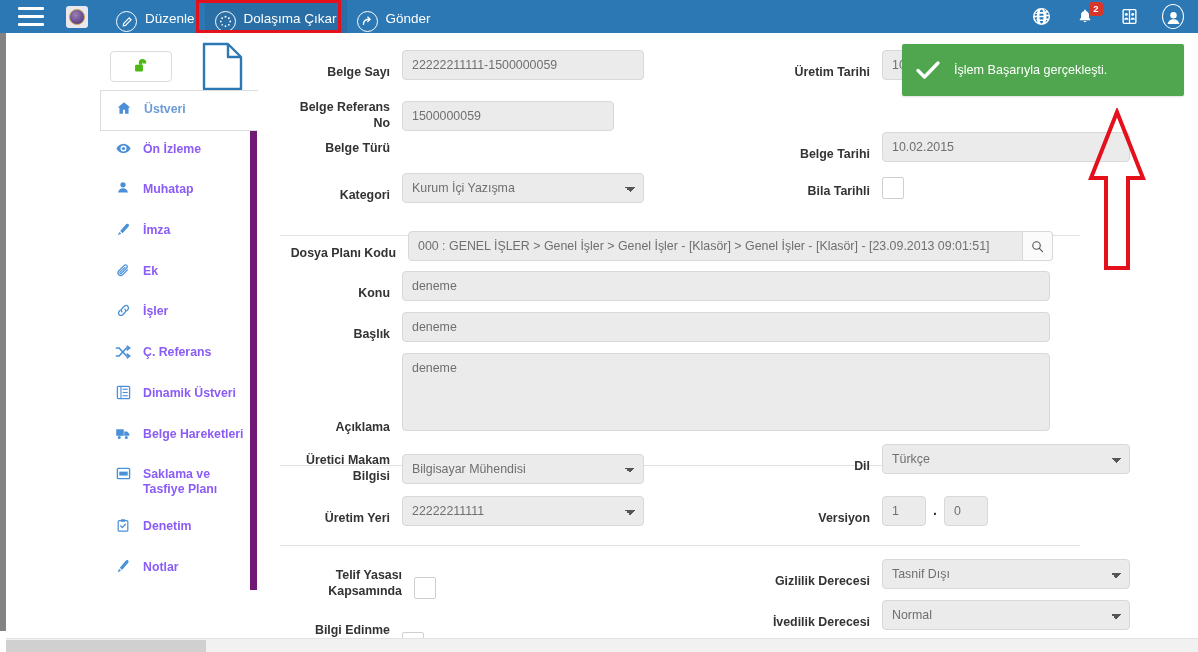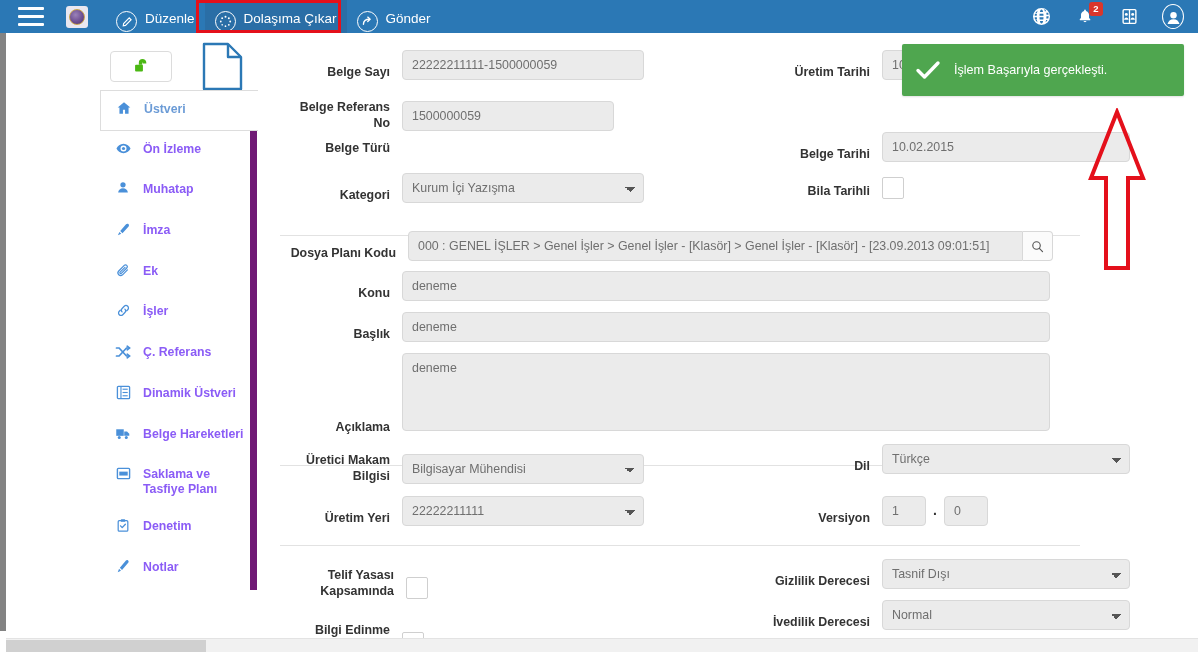--- a/index.html
+++ b/index.html
@@ -632,21 +632,21 @@
       <div class="flabel" style="width:180px;">Versiyon</div>
       <div class="fctl" style="display:flex; align-items:flex-start;">
         <input class="inp" style="width: 44px; text-align: left;" readonly="" value="1">
         <span class="ver-dot">.</span>
         <input class="inp" style="width: 44px; text-align: left;" readonly="" value="0">
       </div>
     </div>
 
     <div class="divider" style="top:505px;"></div>
 
-    <div class="row" style="left:4px; top:519px;">
+    <div class="row" style="left:12px; top:519px;">
       <div class="flabel" style="width:110px;">Telif Yasası Kapsamında</div>
       <div class="fctl">
         <span class="cbx"></span>
       </div>
     </div>
 
     <div class="row" style="left:410px; top:519px;">
       <div class="flabel" style="width:180px;">Gizlilik Derecesi</div>
       <div class="fctl">
         <select class="sel" style="width:248px;">

